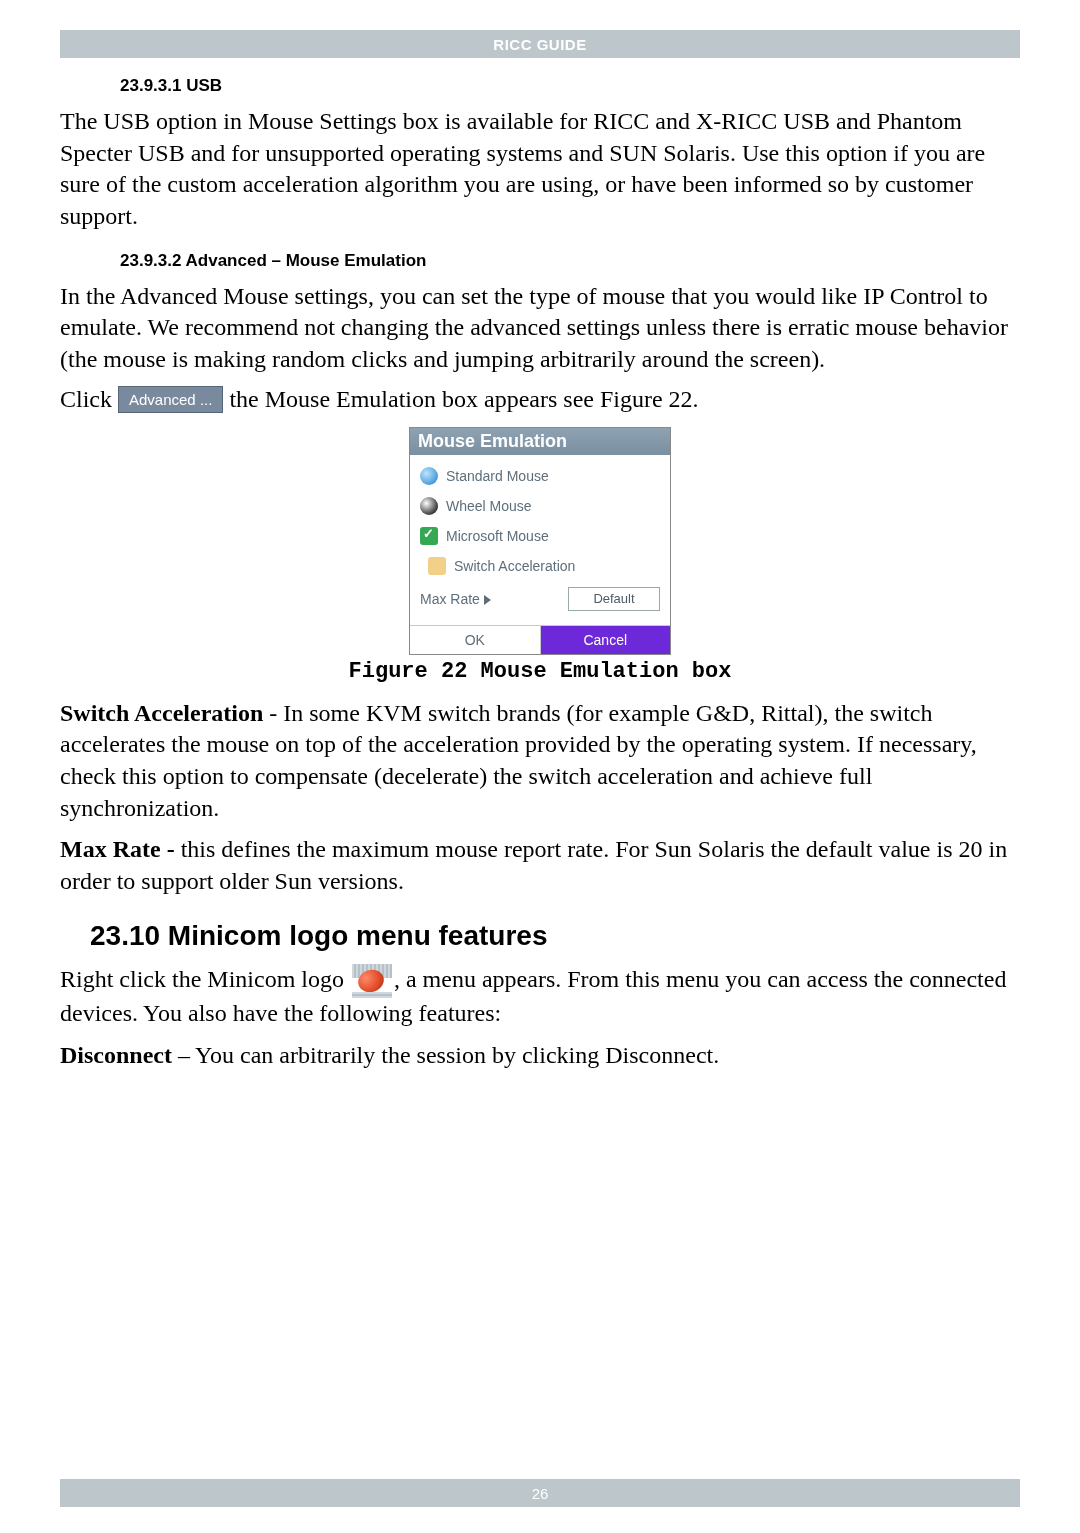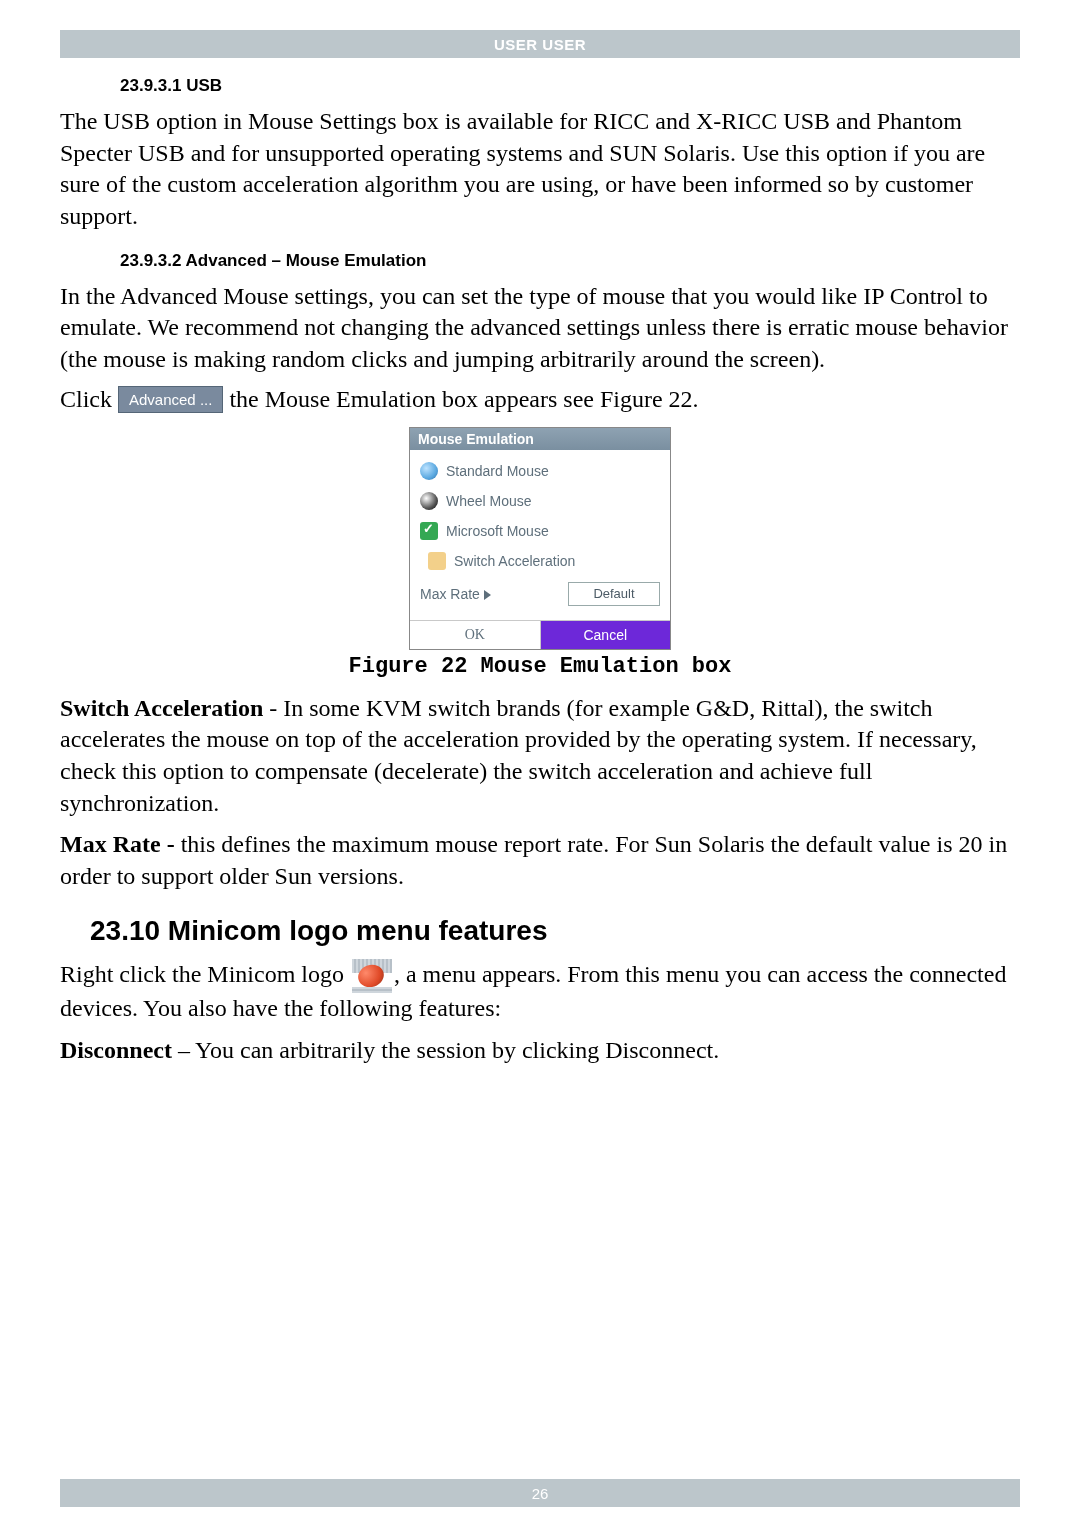--- a/index.html
+++ b/index.html
@@ -6,52 +6,52 @@
   .page{width:1080px;min-height:1533px;margin:0 auto;padding:30px 60px 0 60px;box-sizing:border-box;position:relative;}
   .header-bar{background:#bcc6cb;height:28px;display:flex;align-items:center;justify-content:center;color:#fff;font-family:Arial,Helvetica,sans-serif;font-weight:bold;font-size:15px;letter-spacing:0.5px;}
   .h4{font-family:Arial,Helvetica,sans-serif;font-weight:bold;font-size:17px;margin:18px 0 10px 60px;}
   .h2{font-family:Arial,Helvetica,sans-serif;font-weight:bold;font-size:28px;margin:22px 0 12px 30px;}
   p.body{font-size:24px;line-height:1.32;margin:10px 0;}
   .click-line{display:flex;align-items:center;font-size:24px;margin:10px 0 14px 0;}
   .adv-btn{background:#7a8a9e;color:#fff;font-family:Tahoma,Arial,sans-serif;font-size:15px;padding:4px 10px;margin:0 6px;border:1px solid #556677;}
   
   .dlg-wrap{display:flex;flex-direction:column;align-items:center;margin:6px 0 4px 0;}
   .dlg{width:260px;border:1px solid #888;background:#fff;font-family:Tahoma,Arial,sans-serif;font-size:14px;color:#5e6f7b;}
-  .dlg-title{background:linear-gradient(#8ea2b2,#7a8fa0);color:#fff;font-weight:bold;font-size:14px;padding:3px 8px;}
+  .dlg-title{background:linear-gradient(#8ea2b2,#7a8fa0);color:#fff;font-weight:bold;font-size:18px;padding:3px 8px;}
   .dlg-body{padding:6px 8px 4px 8px;}
   .dlg-row{display:flex;align-items:center;padding:6px 2px;}
   .ico{width:18px;height:18px;border-radius:50%;margin-right:8px;position:relative;flex-shrink:0;}
   .ico-std{background:radial-gradient(circle at 35% 35%,#bde3ff,#5aa8e0 60%,#2e6ea5);}
   .ico-wheel{background:radial-gradient(circle at 35% 35%,#ffffff,#555 60%,#000);}
   .ico-ms{border-radius:3px;background:#34a853;}
   .ico-ms:after{content:"✓";position:absolute;color:#fff;font-size:13px;left:3px;top:-1px;font-weight:bold;}
   .ico-sw{border-radius:3px;background:#f3d08a;}
   .dlg-rate{display:flex;align-items:center;justify-content:space-between;padding:6px 2px 10px 2px;}
   .rate-box{border:1px solid #9aa;width:90px;height:22px;display:flex;align-items:center;justify-content:center;font-size:13px;color:#4c5b66;}
   .dlg-btns{display:flex;border-top:1px solid #c9c9c9;}
   .dlg-btn{flex:1;text-align:center;padding:6px 0;font-size:14px;}
-  .dlg-btn.ok{color:#5e6f7b;border-right:1px solid #c9c9c9;font-family:Liberation Serif, serif;}
+  .dlg-btn.ok{color:#5e6f7b;border-right:1px solid #c9c9c9;}
   .dlg-btn.cancel{background:#6d28d9;color:#fff;}
   .caption{font-family:Liberation Mono, monospace;font-weight:bold;font-size:22px;text-align:center;margin:4px 0 14px 0;}
   .logo-line{font-size:24px;line-height:1.32;margin:10px 0;}
   .logo{display:inline-block;vertical-align:middle;width:40px;height:34px;position:relative;margin:0 2px;}
   .logo-top{position:absolute;top:0;left:0;right:0;height:14px;background:repeating-linear-gradient(90deg,#cfd6dc 0 2px,#b7c0c8 2px 4px);}
   .logo-shape{position:absolute;left:6px;top:6px;width:26px;height:22px;border-radius:50% 50% 50% 50%;background:radial-gradient(circle at 35% 30%,#ff8a6b,#e04a28 60%,#8a2e15);transform:rotate(-18deg);}
   .logo-bot{position:absolute;left:0;right:0;bottom:0;height:6px;background:repeating-linear-gradient(0deg,#cfd6dc 0 2px,#b7c0c8 2px 4px);}
   .footer-bar{position:absolute;left:60px;right:60px;bottom:26px;height:28px;background:#bcc6cb;display:flex;align-items:center;justify-content:center;color:#fff;font-family:Arial,Helvetica,sans-serif;font-weight:normal;font-size:15px;}
   b{font-weight:bold;}
   .triangle{display:inline-block;width:0;height:0;border-top:5px solid transparent;border-bottom:5px solid transparent;border-left:7px solid #5e6f7b;margin-left:4px;vertical-align:middle;}
 </style>
 </head>
 <body>
 
 <div class="page">
 
   <div class="header-bar">
-    <span>USER USER</span>
+    <span>RICC GUIDE</span>
   </div>
 
   <div class="h4">23.9.3.1 USB</div>
   <p class="body">The USB option in Mouse Settings box is available for RICC and X-RICC USB and Phantom Specter USB and for unsupported operating systems and SUN Solaris. Use this option if you are sure of the custom acceleration algorithm you are using, or have been informed so by customer support.</p>
 
   <div class="h4">23.9.3.2 Advanced – Mouse Emulation</div>
   <p class="body">In the Advanced Mouse settings, you can set the type of mouse that you would like IP Control to emulate. We recommend not changing the advanced settings unless there is erratic mouse behavior (the mouse is making random clicks and jumping arbitrarily around the screen).</p>
 
   <div class="click-line">
     <span>Click</span>

